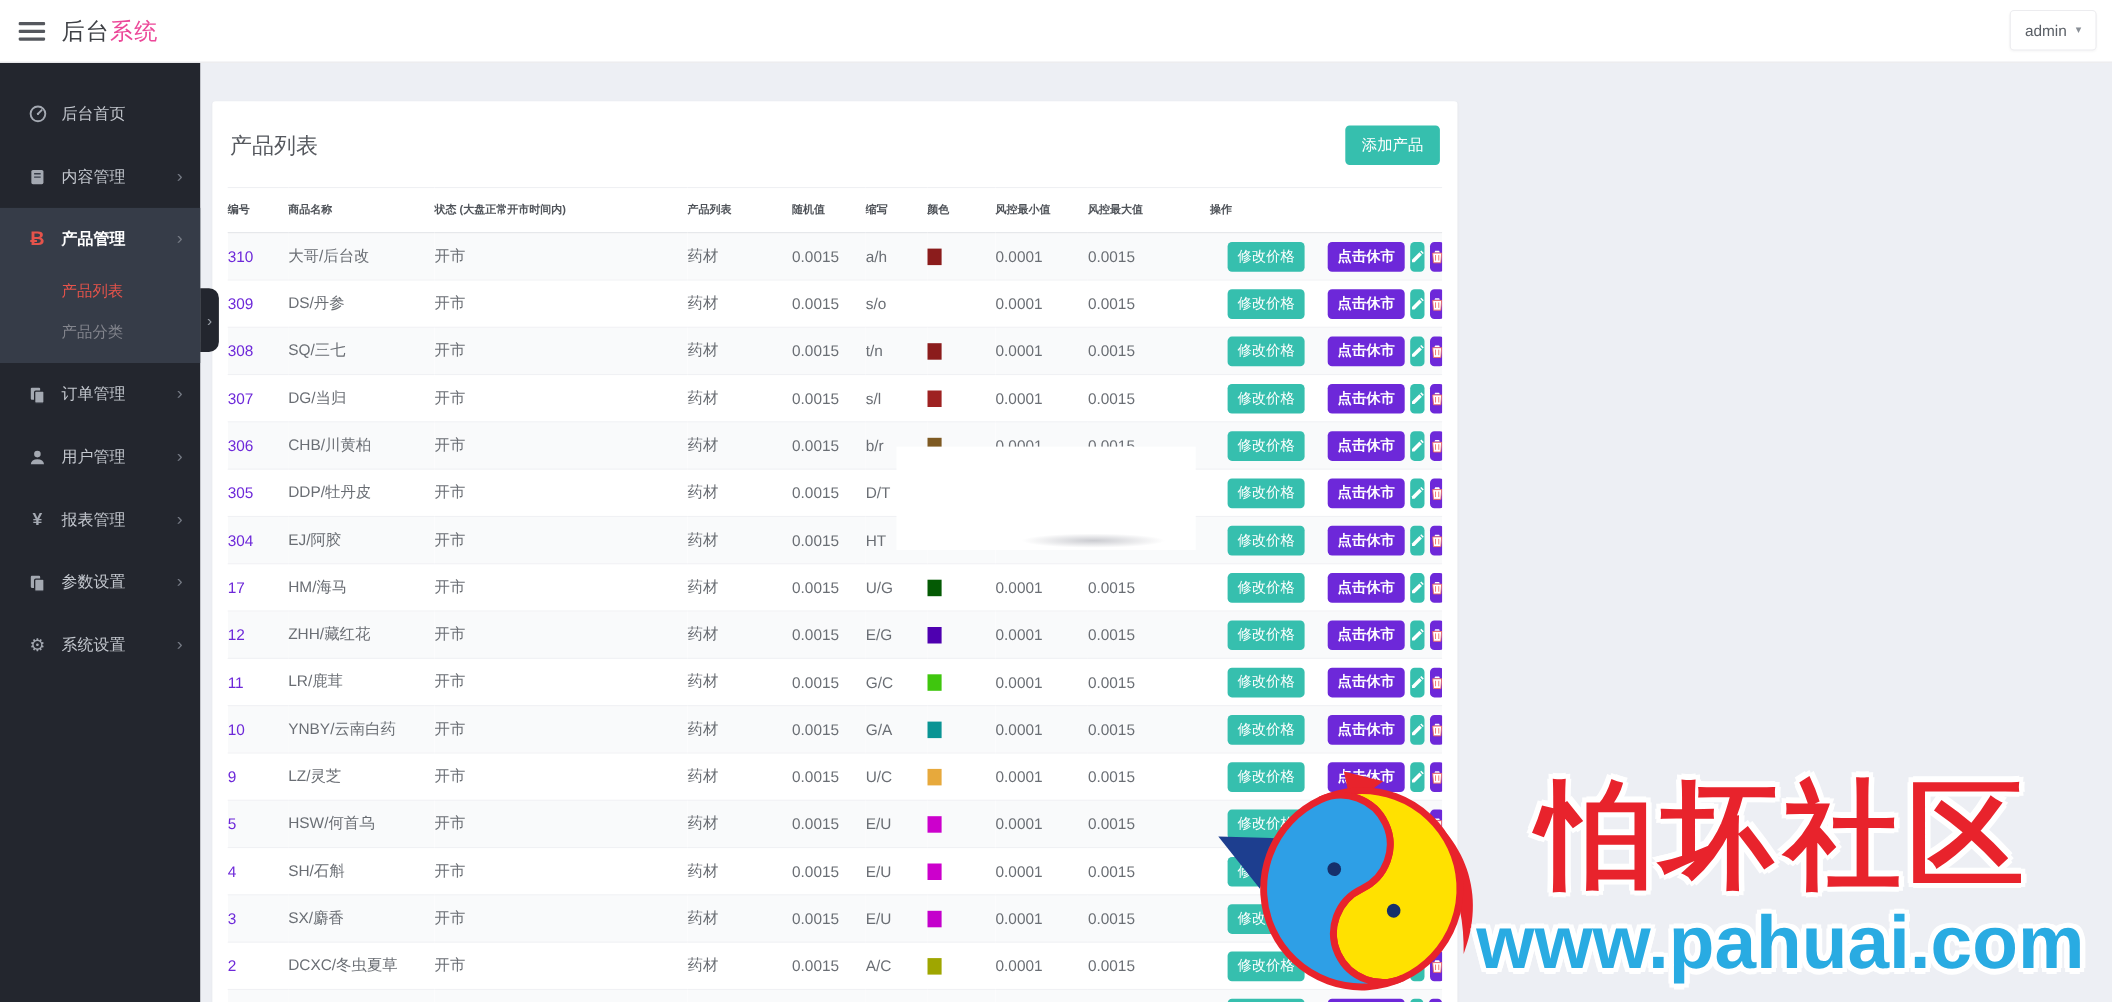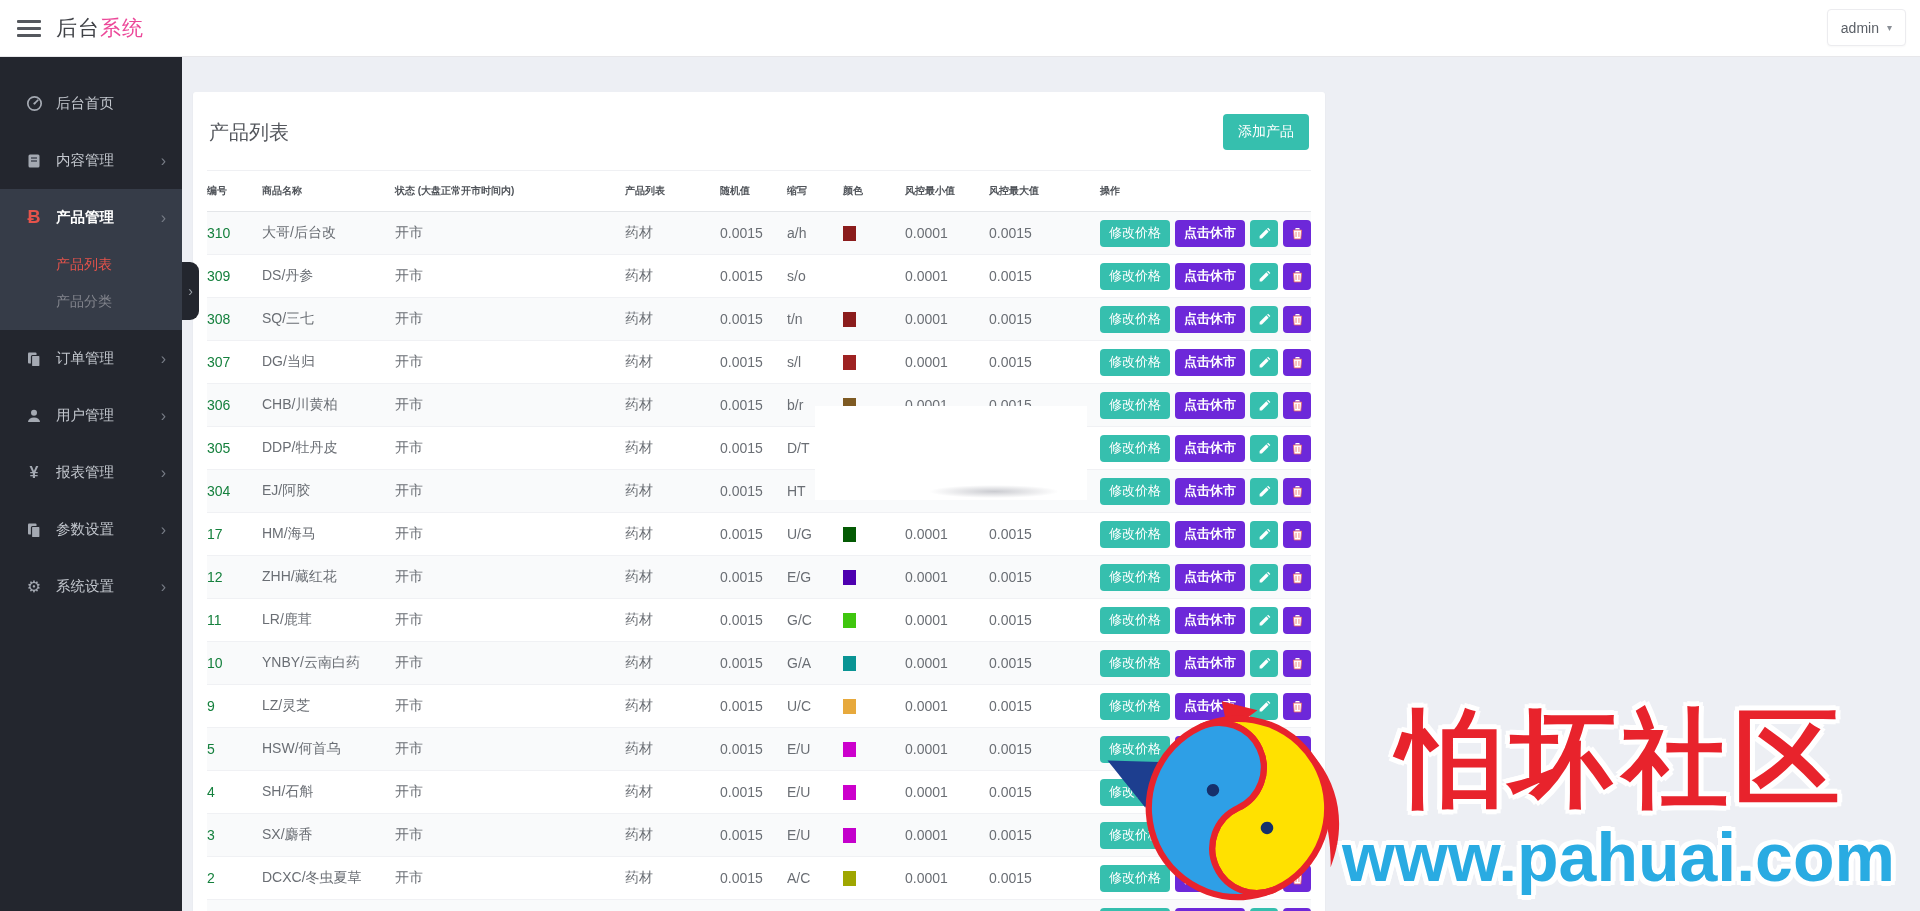--- a/index.html
+++ b/index.html
@@ -47,26 +47,26 @@
                padding:22px 16px 20px 16px; }
   .card-title { font-size:20px; color:#55585E; font-weight:normal; }
   .add-btn { background:#36BFAE; color:#fff; border:none; border-radius:4px; font-size:14px;
              padding:9px 15px; cursor:pointer; }
   table { border-collapse:collapse; table-layout:fixed; width:1104px; margin:0 14px; }
   thead th { text-align:left; font-size:10px; color:#4F5359; font-weight:bold; height:41px;
              border-top:1px solid #EFF0F3; border-bottom:1px solid #E4E6E9; padding:0; }
   tbody td { height:43px; font-size:14px; color:#6A6E74; border-bottom:1px solid #F0F1F4;
              padding:0; white-space:nowrap; overflow:hidden; }
   tbody tr:nth-child(odd) { background:#F9FAFB; }
-  td.cell-id { color:#15803d; }
+  td.cell-id { color:#6d28d9; }
   .swatch { display:inline-block; width:13px; height:15px; vertical-align:middle; }
   .actions { display:flex; gap:5px; align-items:center; }
   .btn { display:inline-flex; align-items:center; justify-content:center; border:none;
          border-radius:4px; color:#fff; font-size:13px; height:27px; cursor:pointer; }
-  .btn-text { padding:0 9px; }
+  .btn-text { padding:0 9px;margin-left:16px; }
   .btn-icon { width:28px; }
   .btn-teal { background:#36BFAE; }
   .btn-red  { background:#6d28d9;font-weight:bold; }
   
   .patch { position:absolute; left:622px; top:314px; width:272px; height:94px; background:#fff;
            z-index:2; }
   .patch::after { content:""; position:absolute; right:28px; bottom:2px; width:130px; height:13px;
                   background:radial-gradient(closest-side, rgba(150,152,162,.5), rgba(150,152,162,0)); }
   
   .wm { position:absolute; z-index:6; pointer-events:none; }

